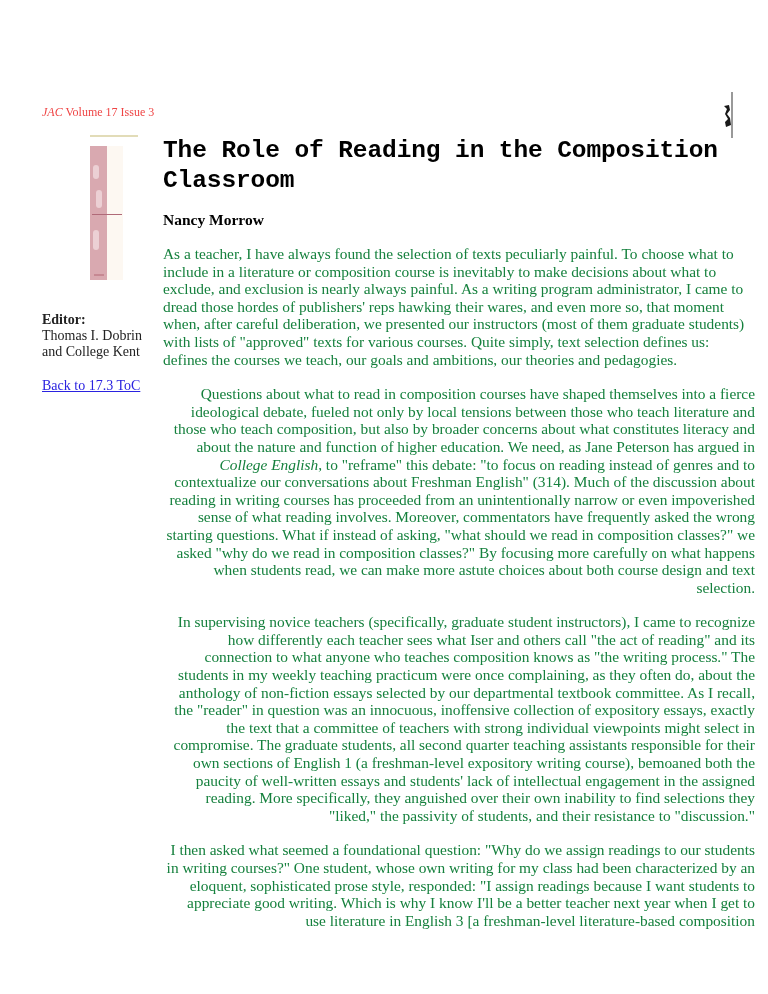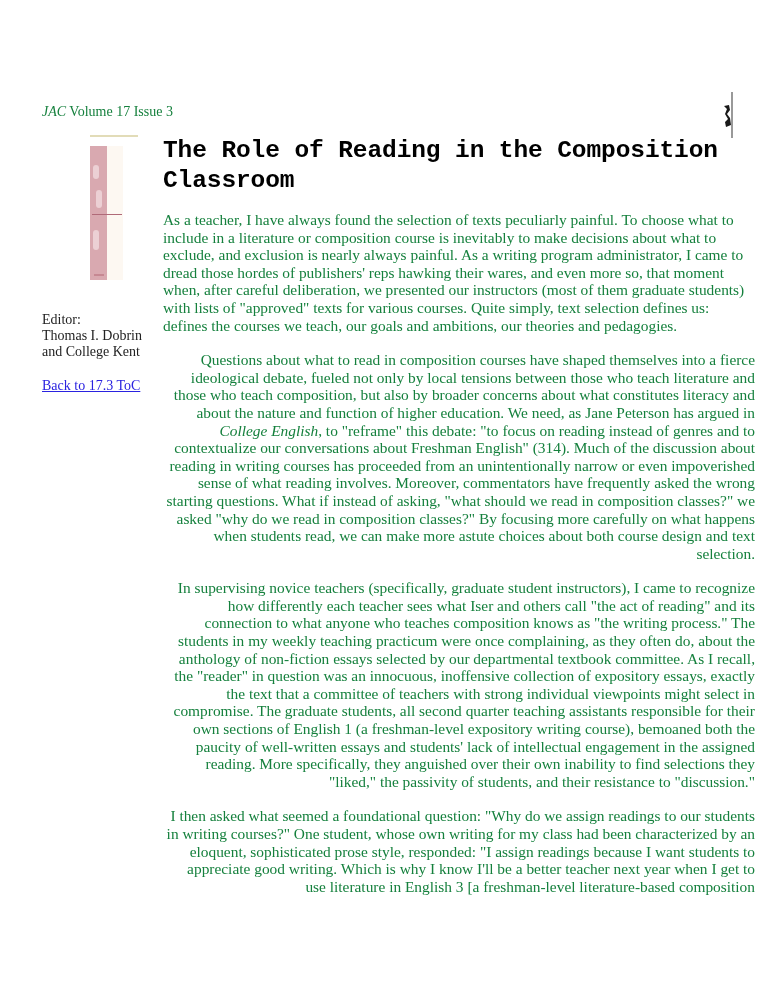--- a/index.html
+++ b/index.html
@@ -3,38 +3,38 @@
 <meta charset="utf-8">
 <style>
   html, body { margin: 0; padding: 0; background: #ffffff; }
   body {
     width: 768px; height: 994px; overflow: hidden; position: relative;
     font-family: "Liberation Serif", "DejaVu Serif", serif;
     color: #000;
   }
   .journal-line {
     position: absolute; left: 42px; top: 104px;
-    font-size: 14px; line-height: 16px; color: #15803d;
+    font-size: 12px; line-height: 16px; color: #ef4444;
   }
   .journal-line i { font-style: italic; }
   .corner-logo { position: absolute; left: 722px; top: 92px; width: 14px; height: 46px; }
   .cover {
     position: absolute; left: 90px; top: 135px; width: 48px; height: 146px;
   }
   .cover .top-line { position: absolute; left: 0; top: 0; width: 48px; height: 2px; background: #e2dcb8; }
   .cover .band { position: absolute; left: 0; top: 11px; width: 17px; height: 134px; background: #d9a9b0; }
   .cover .band-right { position: absolute; left: 17px; top: 11px; width: 16px; height: 134px; background: #fdf8f2; }
   .cover .swirl { position: absolute; left: 3px; width: 6px; background: #ecd0d4; border-radius: 4px; }
   .cover .tiny { position: absolute; left: 2px; top: 79px; width: 30px; height: 1px; background: #b06a78; }
   .cover .tiny2 { position: absolute; left: 4px; top: 139px; width: 10px; height: 2px; background: #c68892; }
   .sidebar {
     position: absolute; left: 42px; top: 312px; width: 112px;
     font-size: 14px; line-height: 16px; color: #222;
   }
-  .sidebar .label { font-weight: normal; }
+  .sidebar .label { font-weight: bold; }
   .sidebar .back-link {
     display: inline-block; margin-top: 18px; color: #2a22e0; text-decoration: underline; cursor: pointer;
   }
   .main {
     position: absolute; left: 163px; top: 136px; width: 592px;
   }
   .title {
     font-size: 24.5px; font-weight: bold; margin: 0; line-height: 30px; letter-spacing: -0.1px; font-family: Liberation Mono, monospace;
   }
   .author {
@@ -70,17 +70,18 @@
 
 <div class="sidebar">
   <div class="label">Editor:</div>
   <div>Thomas I. Dobrin</div>
   <div>and College Kent</div>
   <a class="back-link">Back to 17.3 ToC</a>
 </div>
 
 <div class="main">
   <h1 class="title">The Role of Reading in the Composition Classroom</h1>
+  <div class="author">Nancy Morrow</div>
   <p class="para p1">As a teacher, I have always found the selection of texts peculiarly painful. To choose what to include in a literature or composition course is inevitably to make decisions about what to exclude, and exclusion is nearly always painful. As a writing program administrator, I came to dread those hordes of publishers' reps hawking their wares, and even more so, that moment when, after careful deliberation, we presented our instructors (most of them graduate students) with lists of "approved" texts for various courses. Quite simply, text selection defines us: defines the courses we teach, our goals and ambitions, our theories and pedagogies.</p>
   <p class="para pgap"><span>Questions about what to read in composition courses have shaped themselves into a fierce ideological debate, fueled not only by local tensions between those who teach literature and those who teach composition, but also by broader concerns about what constitutes literacy and about the nature and function of higher education. We need, as Jane Peterson has argued in </span><i>College English</i><span>, to "reframe" this debate: "to focus on reading instead of genres and to contextualize our conversations about Freshman English" (314). Much of the discussion about reading in writing courses has proceeded from an unintentionally narrow or even impoverished sense of what reading involves. Moreover, commentators have frequently asked the wrong starting questions. What if instead of asking, "what should we read in composition classes?" we asked "why do we read in composition classes?" By focusing more carefully on what happens when students read, we can make more astute choices about both course design and text selection.</span></p>
   <p class="para pgap">In supervising novice teachers (specifically, graduate student instructors), I came to recognize how differently each teacher sees what Iser and others call "the act of reading" and its connection to what anyone who teaches composition knows as "the writing process." The students in my weekly teaching practicum were once complaining, as they often do, about the anthology of non-fiction essays selected by our departmental textbook committee. As I recall, the "reader" in question was an innocuous, inoffensive collection of expository essays, exactly the text that a committee of teachers with strong individual viewpoints might select in compromise. The graduate students, all second quarter teaching assistants responsible for their own sections of English 1 (a freshman-level expository writing course), bemoaned both the paucity of well-written essays and students' lack of intellectual engagement in the assigned reading. More specifically, they anguished over their own inability to find selections they "liked," the passivity of students, and their resistance to "discussion."</p>
   <p class="para pgap">I then asked what seemed a foundational question: "Why do we assign readings to our students in writing courses?" One student, whose own writing for my class had been characterized by an eloquent, sophisticated prose style, responded: "I assign readings because I want students to appreciate good writing. Which is why I know I'll be a better teacher next year when I get to use literature in English 3 [a freshman-level literature-based composition</p>
 </div>
 
 </body></html>

